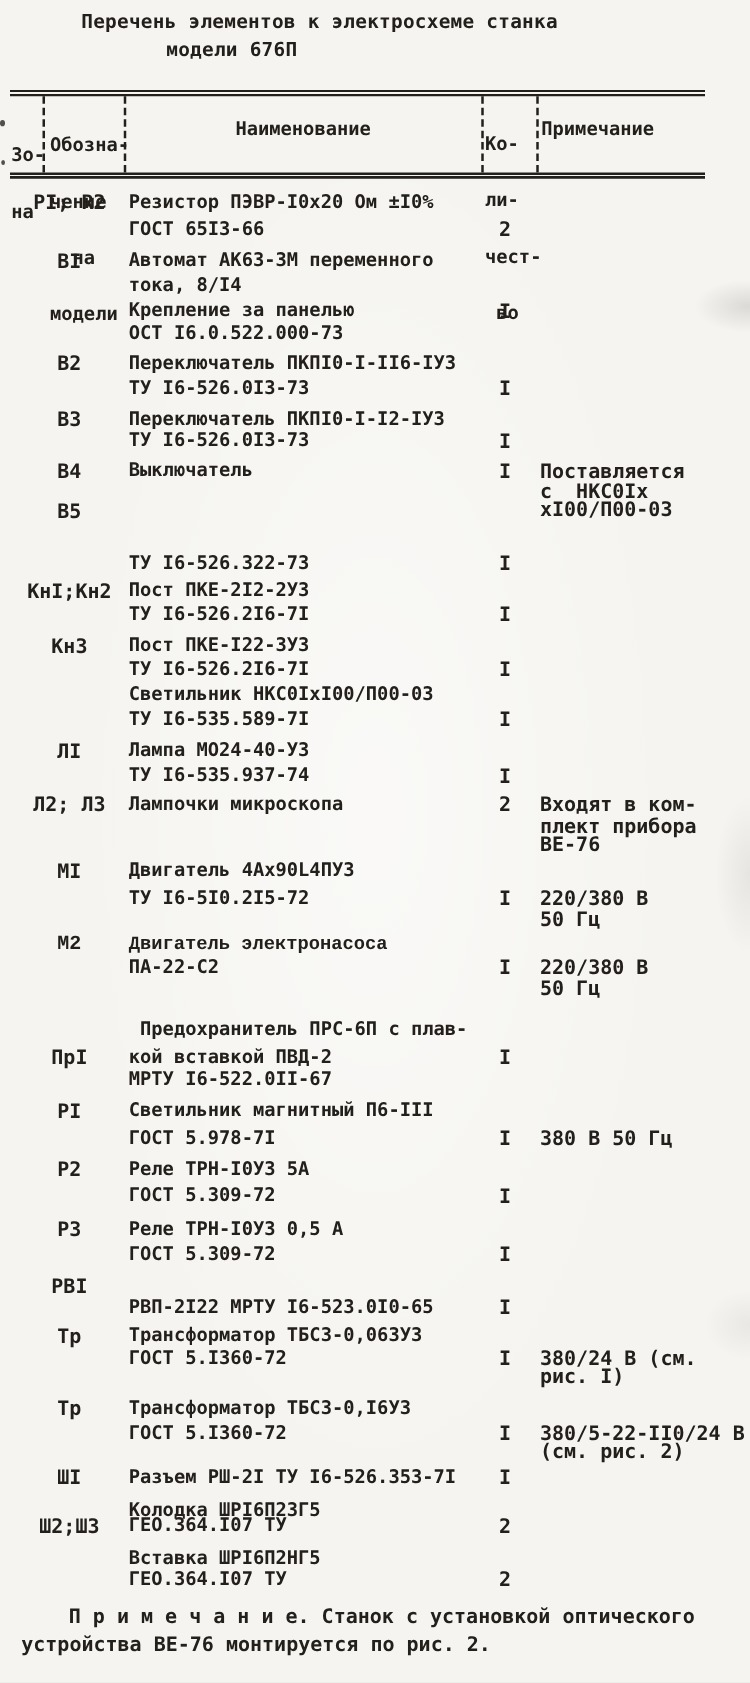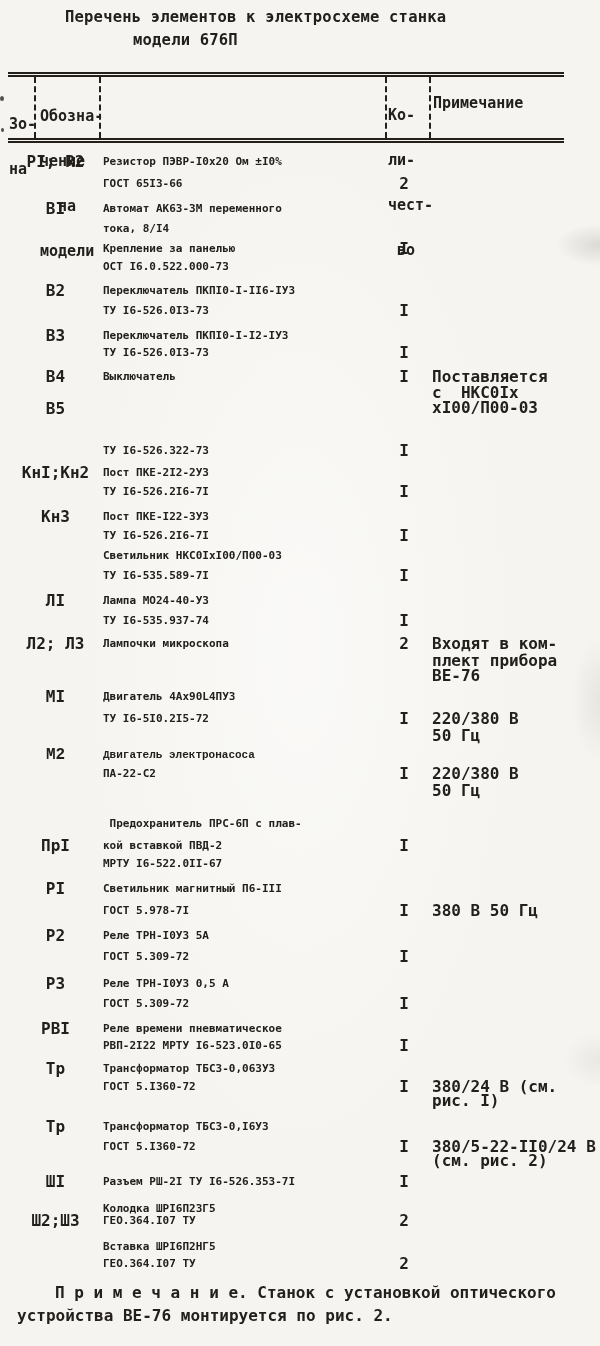--- a/index.html
+++ b/index.html
@@ -24,21 +24,21 @@
   .hrule{position:absolute;left:8px;width:556px;height:5px;
     background:linear-gradient(to bottom, var(--ink,#23201c) 0 2px, transparent 2px 3px, var(--ink,#23201c) 3px 5px);}
   .vdash{position:absolute;top:77px;height:61px;width:0;border-left:2px dashed var(--ink,#23201c);}
   .hcell{position:absolute;font-size:15px;line-height:15px;white-space:pre;}
   .hcell div{height:15px;}
   #th-name{left:100px;width:285px;top:96px;text-align:center;}
   #th-note{left:433px;top:94px;line-height:18px;}
   
   .tline{position:absolute;left:0;width:531px;height:18px;}
   .c-d{position:absolute;left:8px;width:95px;text-align:center;white-space:pre;line-height:17px;font-size:16px;}
-  .c-n{position:absolute;left:103px;white-space:pre;line-height:17px;font-size:11px;}
+  .c-n{position:absolute;left:103px;white-space:pre;line-height:17px;font-size:15px;}
   .c-q{position:absolute;left:381px;width:46px;text-align:center;white-space:pre;line-height:17px;font-size:16px;}
   .c-t{position:absolute;left:432px;white-space:pre;line-height:17px;font-size:16px;}
   
   .speck{position:absolute;background:rgba(40,38,35,.8);border-radius:50%;}
 </style>
 </head>
 <body>
 
 <div id="page" style="--ink: #23201c; background-color: rgb(245, 244, 240);">
 
@@ -59,20 +59,21 @@
   <div class="hcell" style="left:9px;top:87px;">
     <div>Зо-</div>
     <div>на</div>
   </div>
   <div class="hcell" style="left:40px;top:79px;">
     <div>Обозна-</div>
     <div>чение</div>
     <div>  на</div>
     <div>модели</div>
   </div>
+  <div class="hcell" id="th-name">Наименование</div>
   <div class="hcell" style="left:388px;top:78px;">
     <div>Ко-</div>
     <div>ли-</div>
     <div>чест-</div>
     <div> во</div>
   </div>
   <div class="hcell" id="th-note">Примечание</div>
 
   <div id="body-lines">
       <div class="tline" style="top: 153px;">
@@ -230,21 +231,20 @@
       <div class="tline" style="top: 975px;">
         <div class="c-d">Р3</div>
         <div class="c-n">Реле ТРН-I0УЗ 0,5 А</div>
       </div>
       <div class="tline" style="top: 995px;">
         <div class="c-n">ГОСТ 5.309-72</div>
         <div class="c-q">I</div>
       </div>
       <div class="tline" style="top: 1020px;">
         <div class="c-d">РВI</div>
-        <div class="c-n">Реле времени пневматическое</div>
       </div>
       <div class="tline" style="top: 1037px;">
         <div class="c-n">РВП-2I22 МРТУ I6-523.0I0-65</div>
         <div class="c-q">I</div>
       </div>
       <div class="tline" style="top: 1060px;">
         <div class="c-d">Тр</div>
         <div class="c-n">Трансформатор ТБСЗ-0,063УЗ</div>
       </div>
       <div class="tline" style="top: 1078px;">

